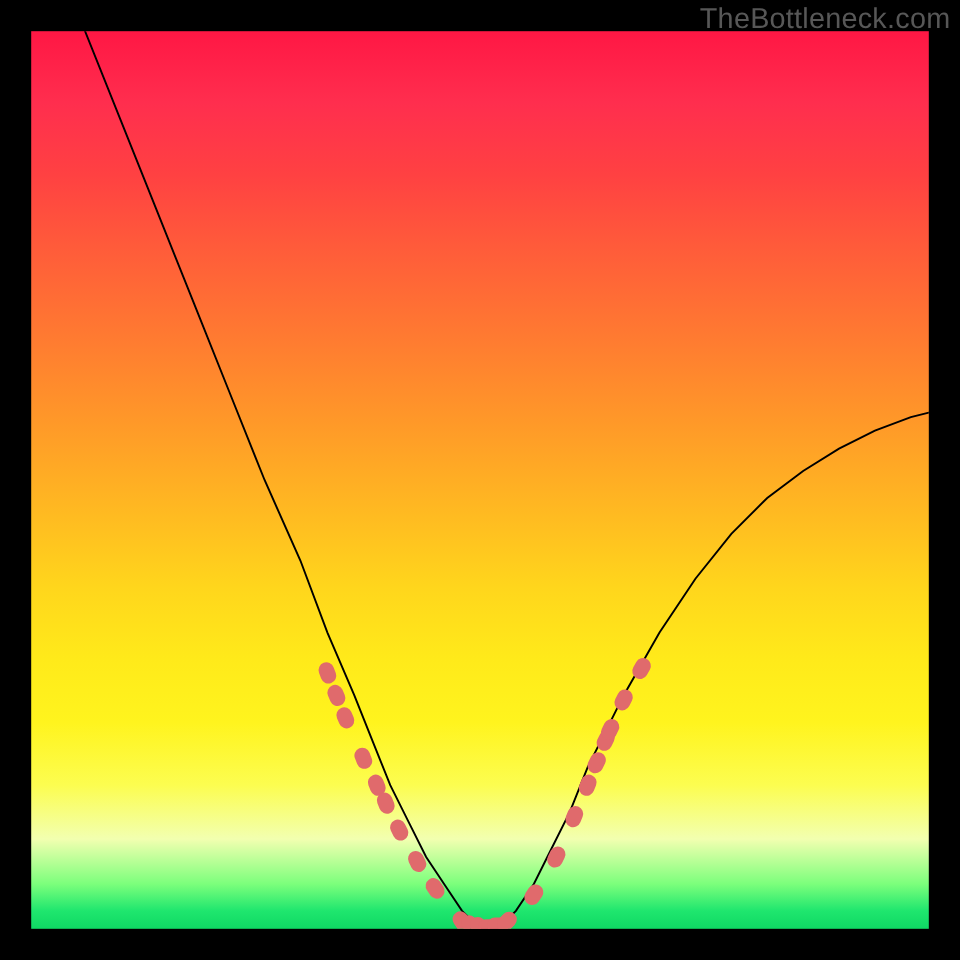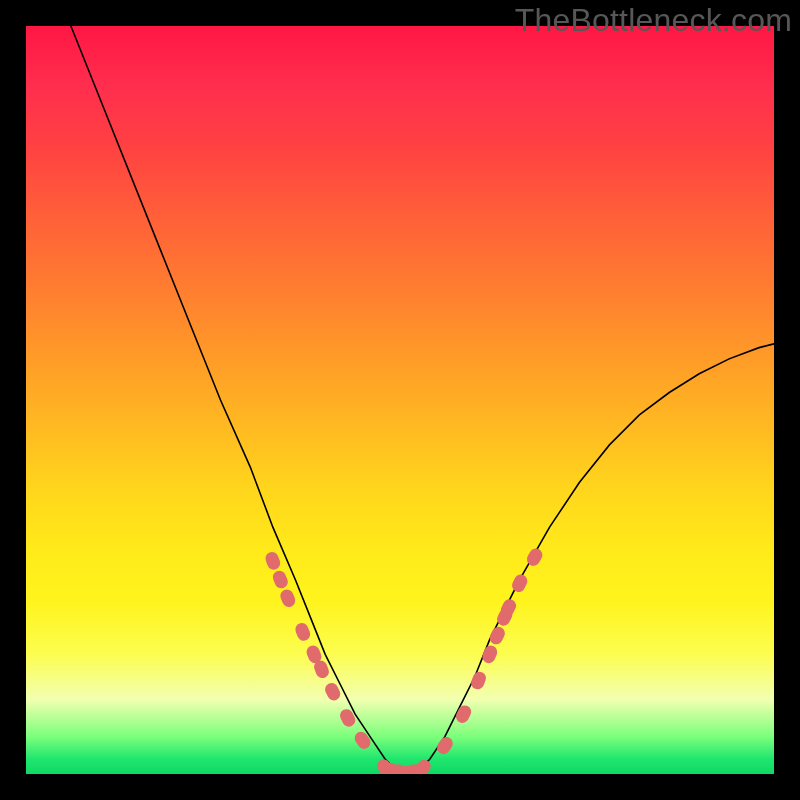--- a/index.html
+++ b/index.html
@@ -45,21 +45,21 @@
     position: absolute;
     inset: 0;
     width: 100%;
     height: 100%;
   }
   .watermark {
     position: absolute;
     top: 2px;
     right: 8px;
     color: #575757;
-    font-size: 32px;
+    font-size: 24px;
     font-weight: 400;
     letter-spacing: 0.2px;
     margin-left: 12px;
   }
   .curve {
     fill: none;
     stroke: #000;
     stroke-width: 1.6px;
     stroke-linecap: round;
   }

